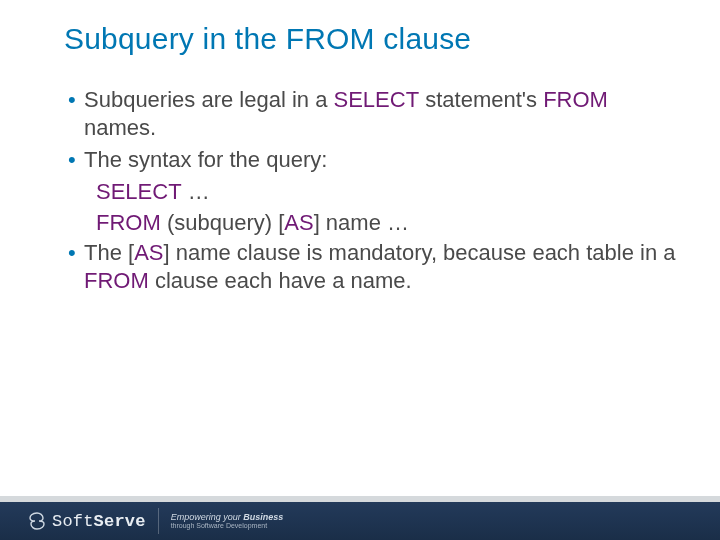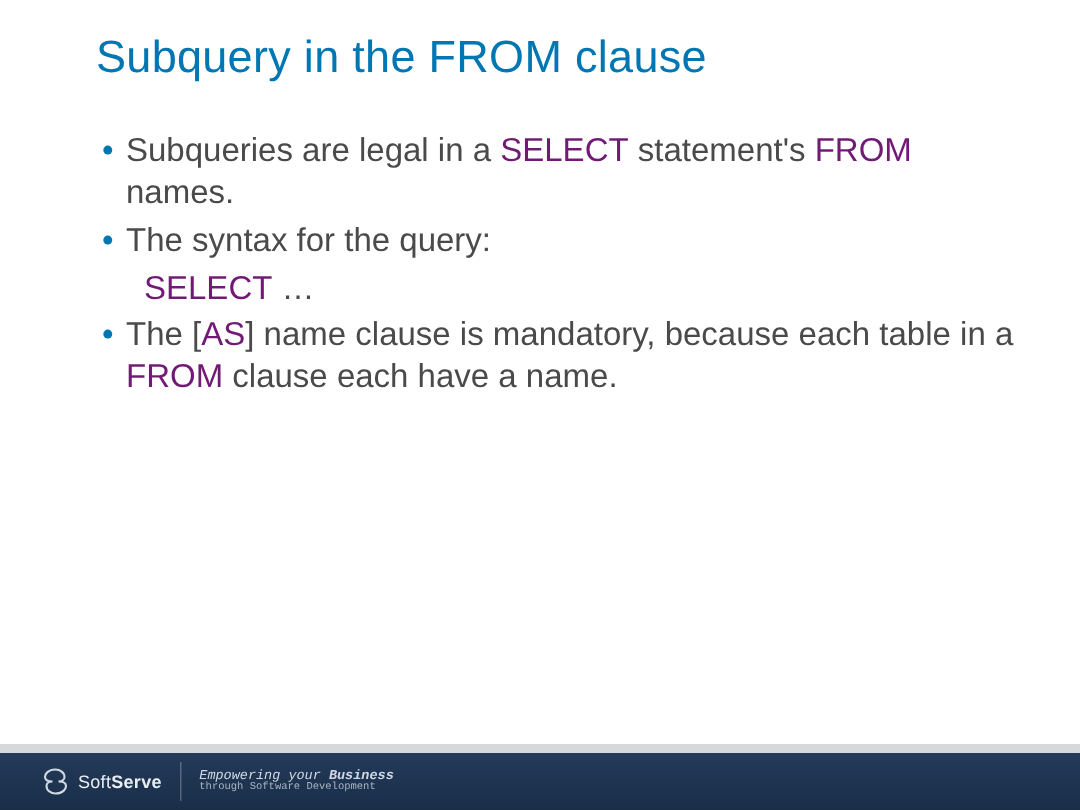--- a/index.html
+++ b/index.html
@@ -77,33 +77,33 @@
     padding-right: 12px;
     border-right: 1px solid rgba(255,255,255,0.25);
     height: 26px;
   }
   .logo-icon {
     width: 18px;
     height: 18px;
     position: relative;
   }
   .logo-text {
-    font-size: 12px;
+    font-size: 17px;
     color: #e8edf2;
     font-weight: 400;
     letter-spacing: 0.2px;
+    font-family: Liberation Mono, monospace;
   }
   .logo-text b { font-weight: 600; }
   .tagline {
     padding-left: 12px;
     display: flex;
     flex-direction: column;
     justify-content: flex-start;
     line-height: 1.05;
-    font-family: Liberation Mono, monospace;
   }
   .tag1 {
     font-size: 9px;
     font-style: italic;
     color: #cfd8e2;
   }
   .tag1 b { font-weight: 600; font-style: italic; }
   .tag2 {
     font-size: 7px;
     color: #a8b4c2;
@@ -123,20 +123,23 @@
     </div>
 
     <div class="bullet">
       <span>The syntax for the query:</span>
     </div>
 
     <div class="sub">
       <span class="kw caps">SELECT</span><span> …</span>
     </div>
 
+    <div class="sub">
+      <span class="kw caps">FROM</span><span> (subquery) [</span><span class="kw caps">AS</span><span>] name …</span>
+    </div>
 
     <div class="bullet">
       <span>The [</span><span class="kw caps">AS</span><span>] name clause is mandatory, because each table in a </span><span class="kw caps">FROM</span><span> clause each have a name.</span>
     </div>
 
 
   </div>
 
   <div class="footer-top-line"></div>
 

